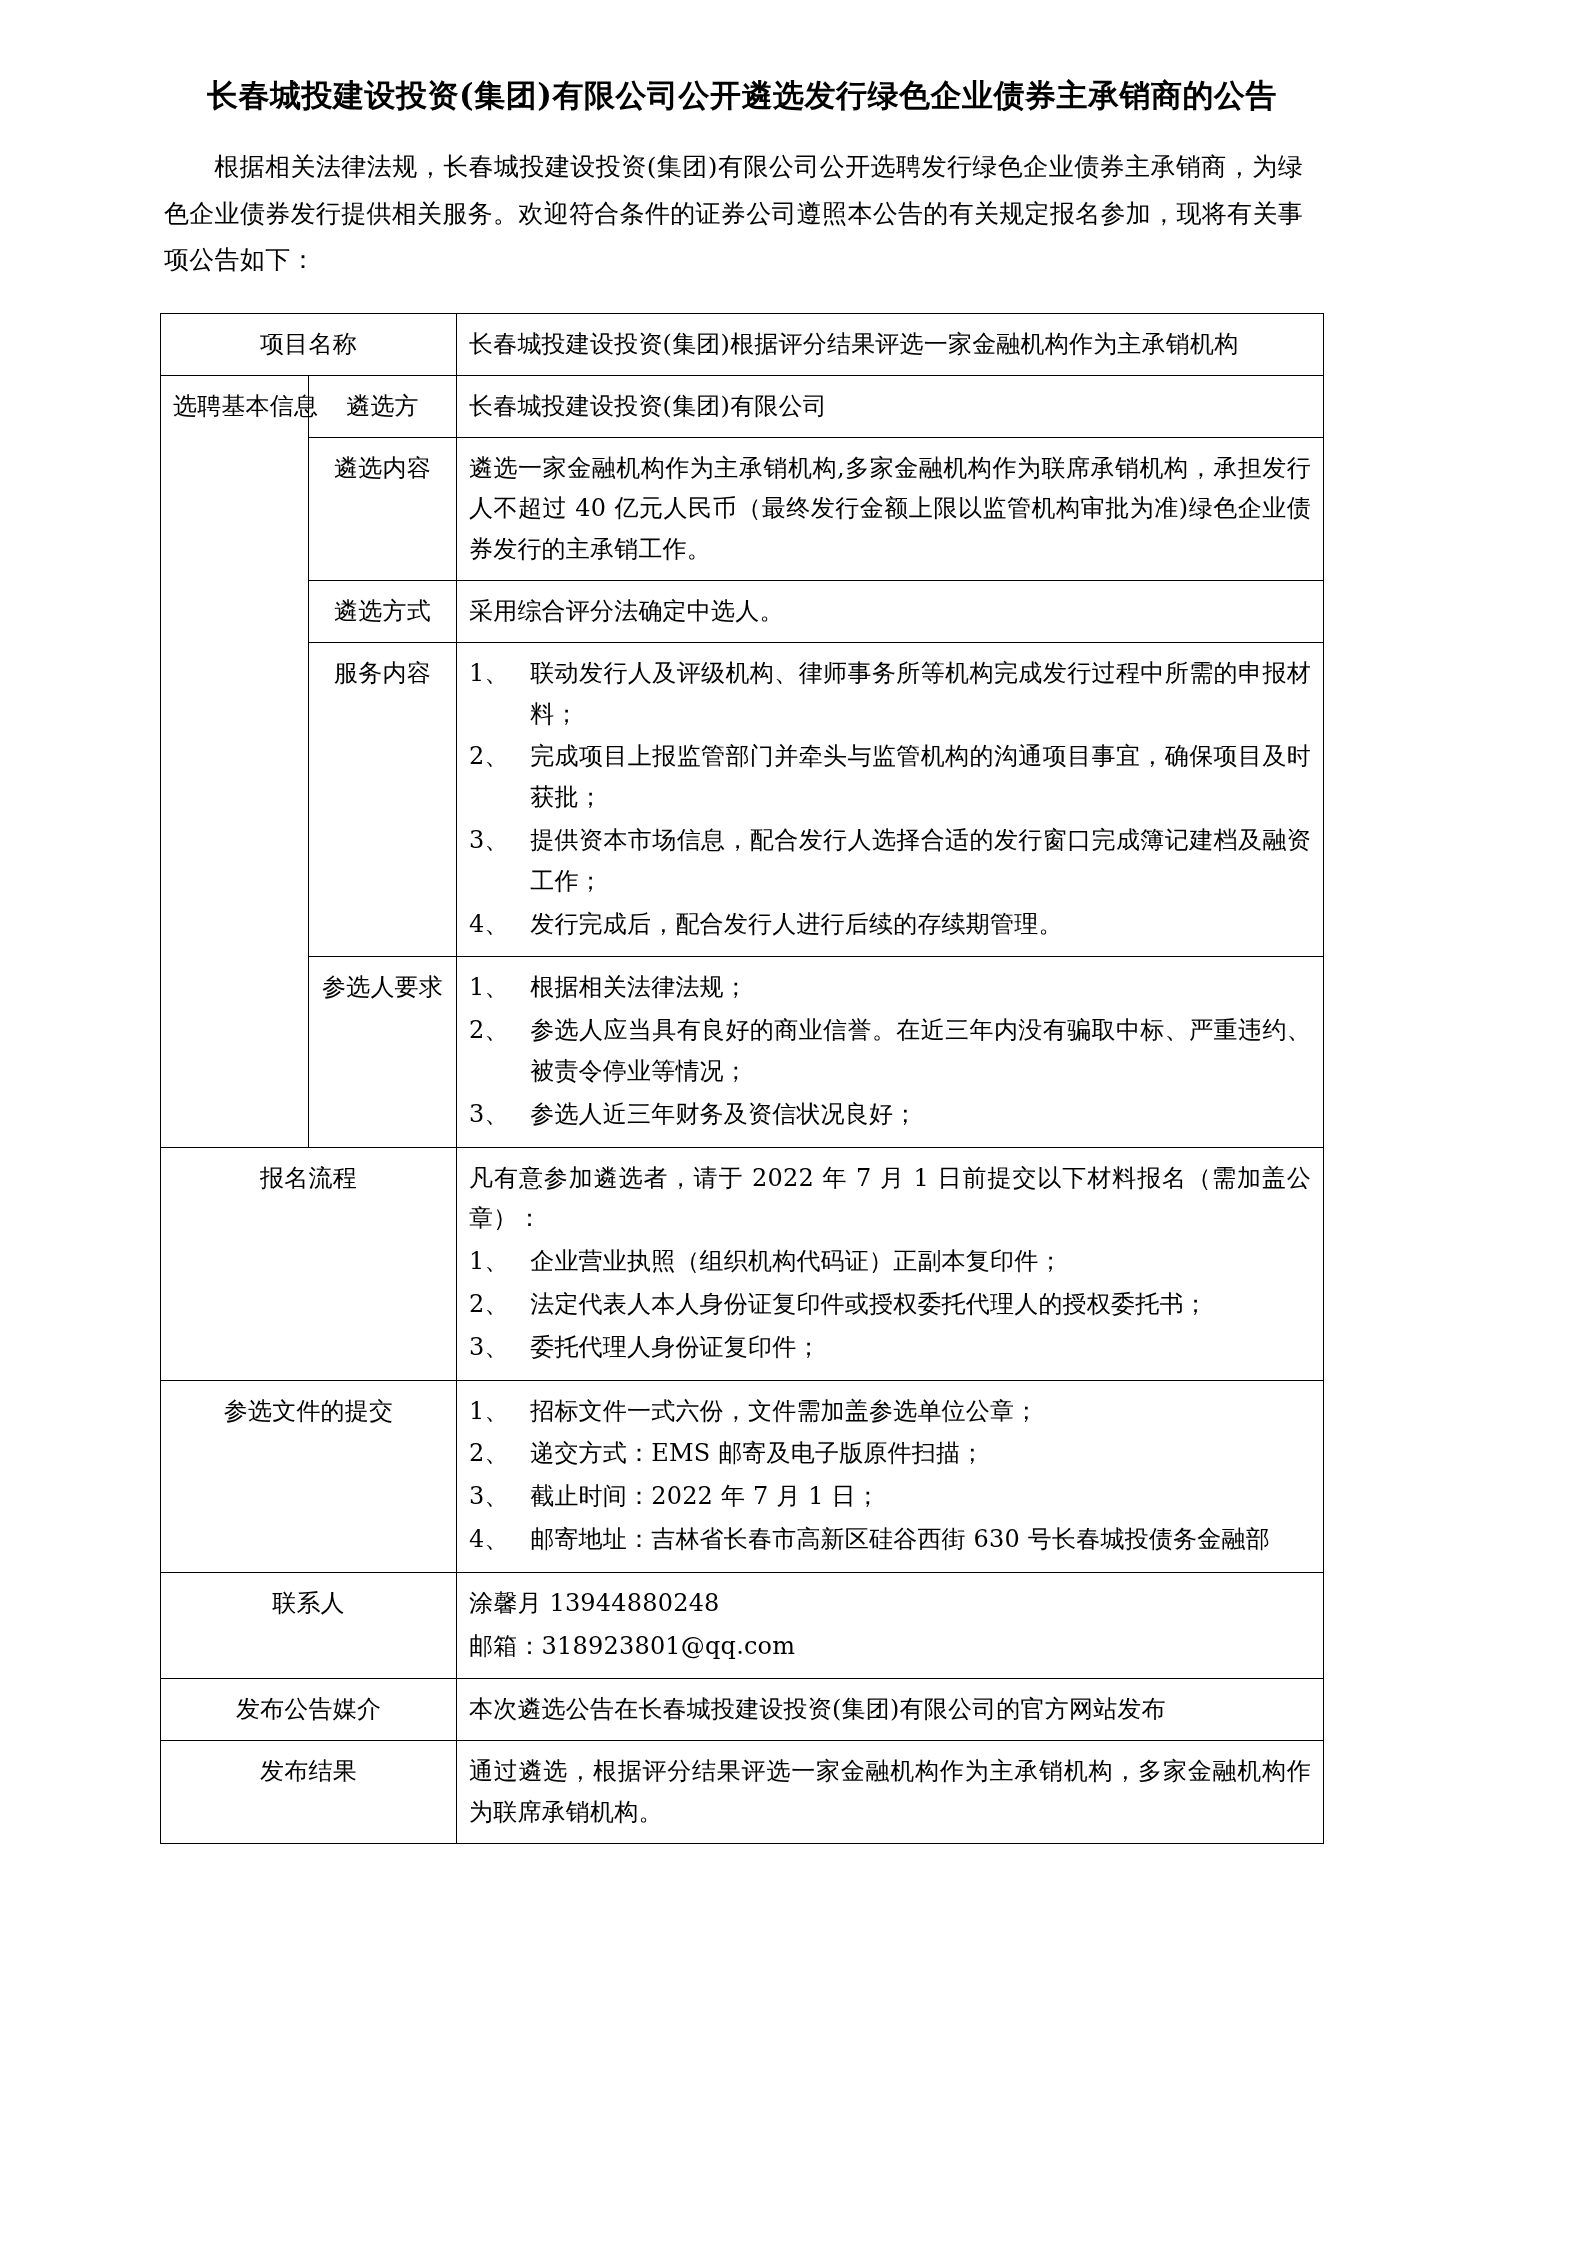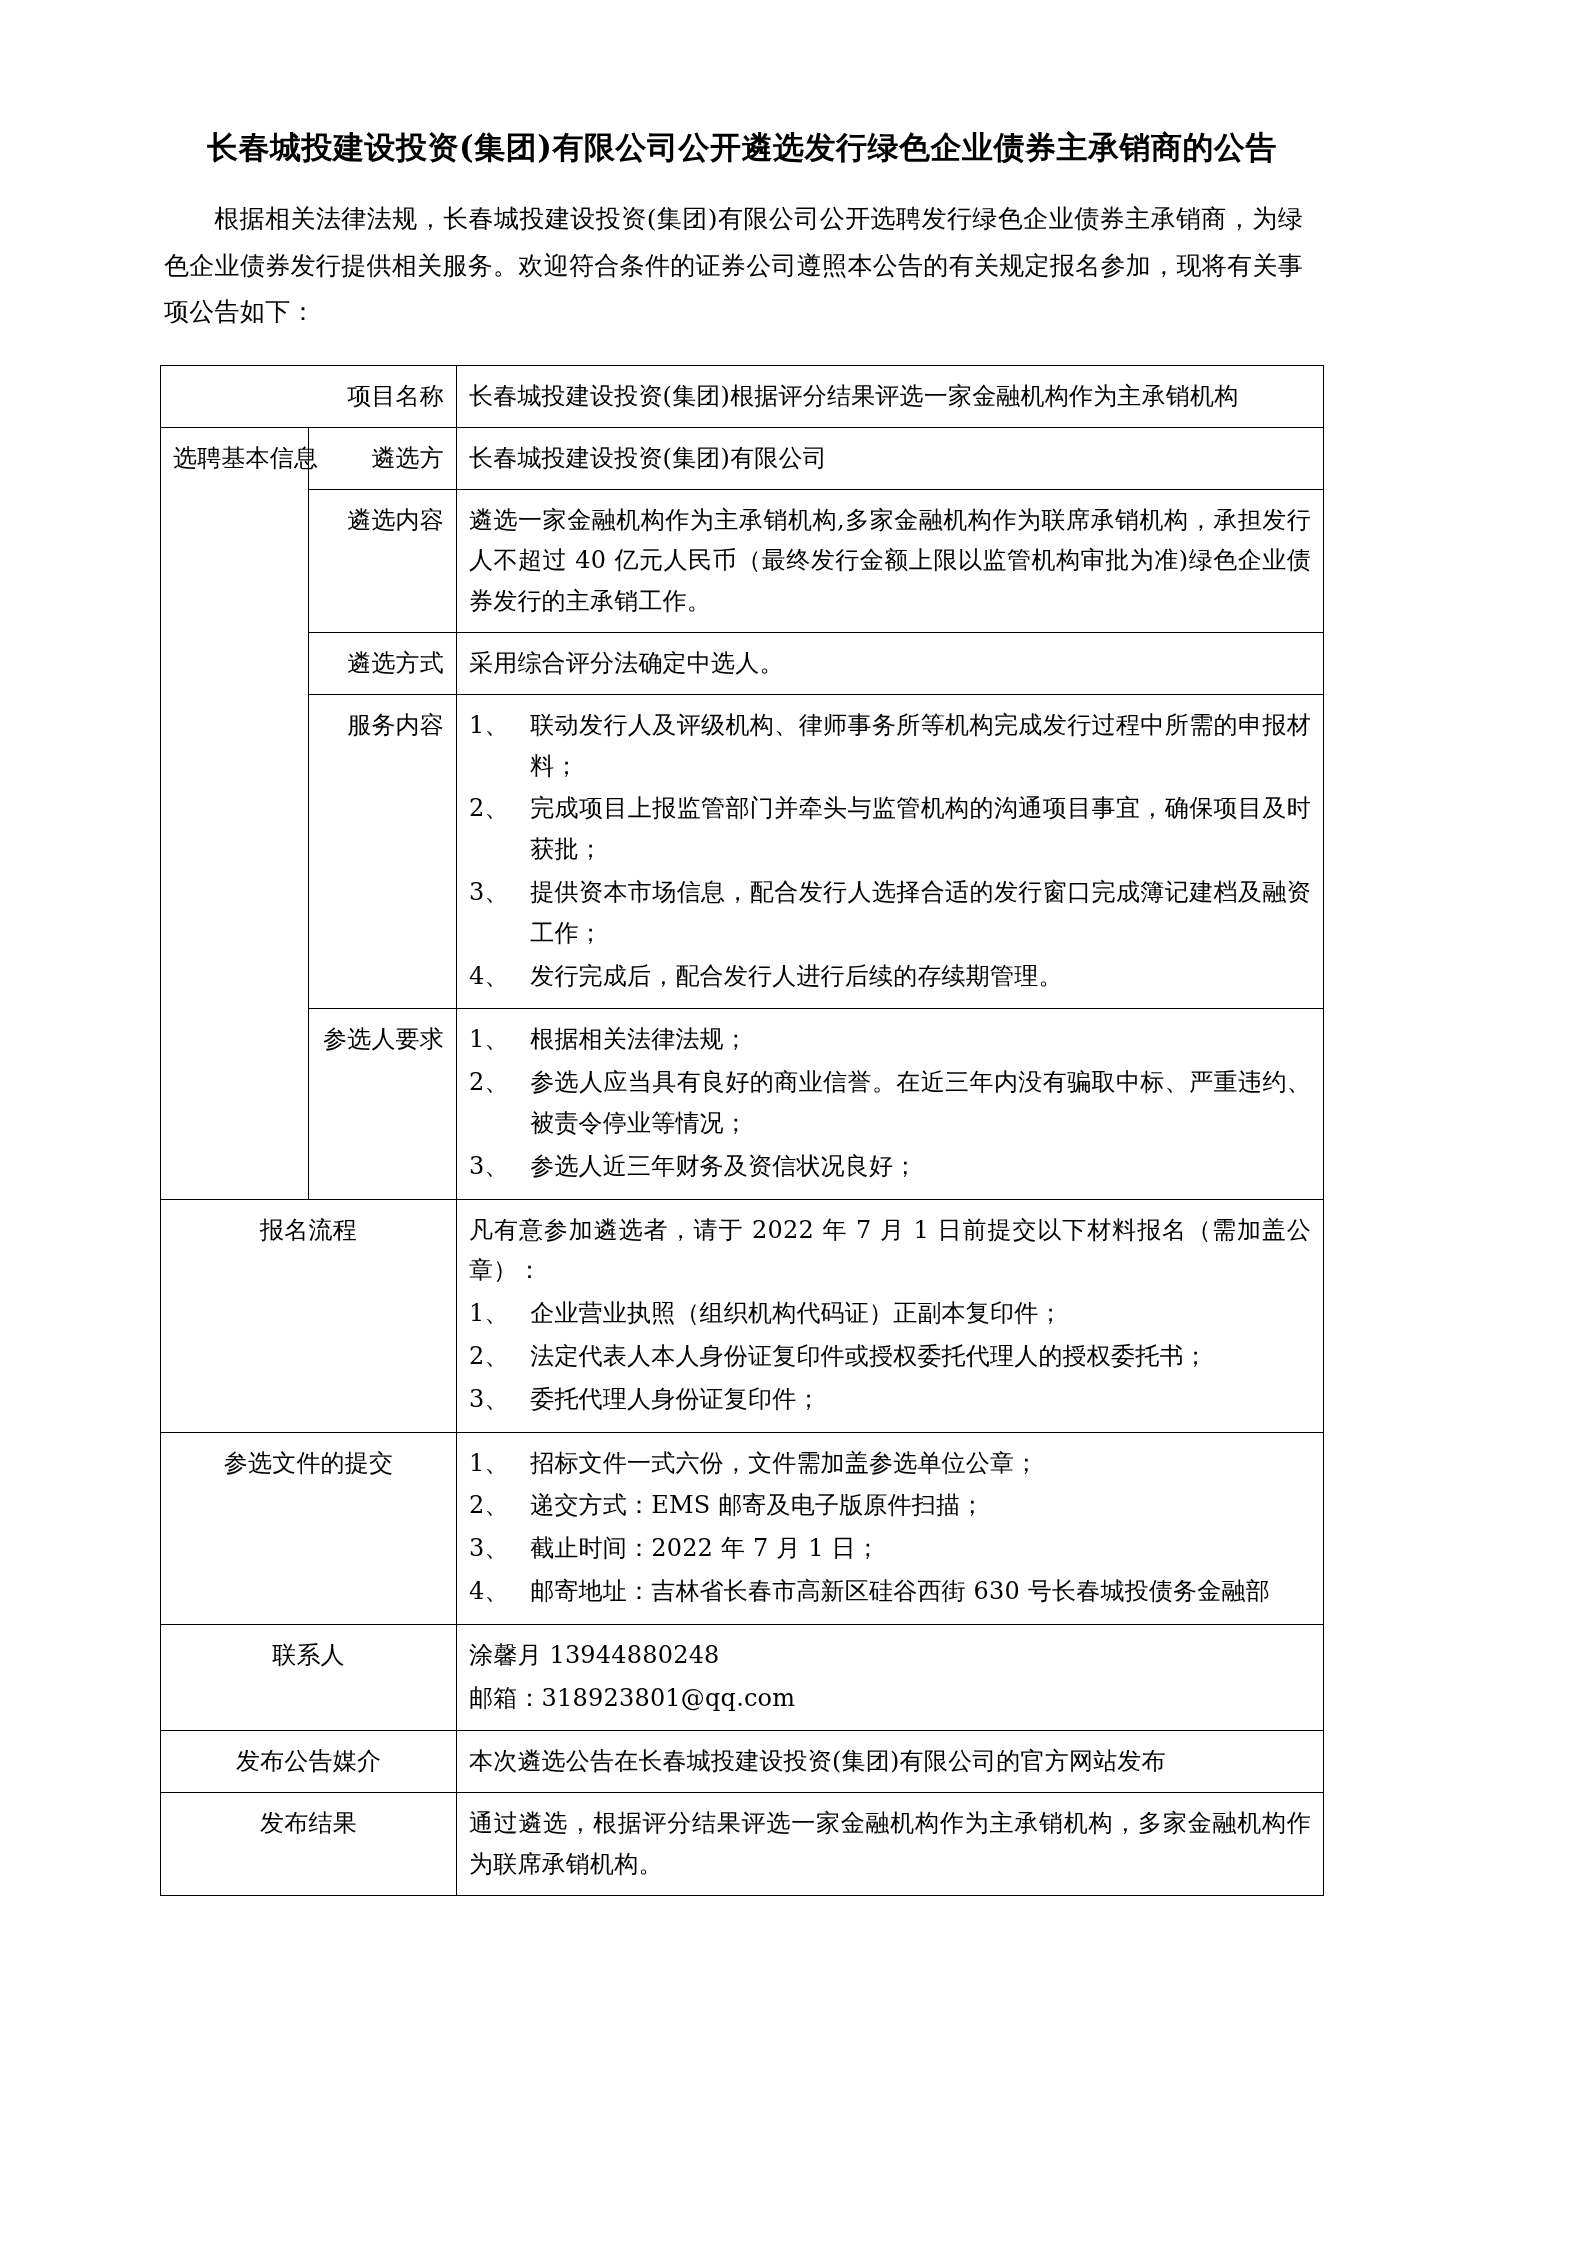--- a/index.html
+++ b/index.html
@@ -10,21 +10,21 @@
   body {
     width: 1587px;
     min-height: 2245px;
     font-family: "DejaVu Serif", "Liberation Serif", serif;
     color: #000000;
   }
   .page {
     width: 1484px;
     min-height: 2245px;
     box-sizing: border-box;
-    padding: 120px 160px 60px 160px;
+    padding: 68px 160px 60px 160px;
     position: relative;
   }
   .doc-title {
     font-size: 31px;
     font-weight: bold;
     text-align: center;
     line-height: 1.75;
     letter-spacing: 0.5px;
     margin: 0 40px 10px 40px;
   }
@@ -47,21 +47,21 @@
   }
   table.main td {
     border: 1px solid #000000;
     vertical-align: top;
     padding: 10px 12px;
     font-size: 24px;
     line-height: 1.7;
     letter-spacing: 0.2px;
   }
   td.label-center {
-    text-align: right;
+    text-align: center;
     vertical-align: middle;
     white-space: nowrap;
   }
   td.label-left {
     text-align: center;
     vertical-align: top;
   }
   td.body {
     text-align: justify;
     text-justify: inter-ideograph;

